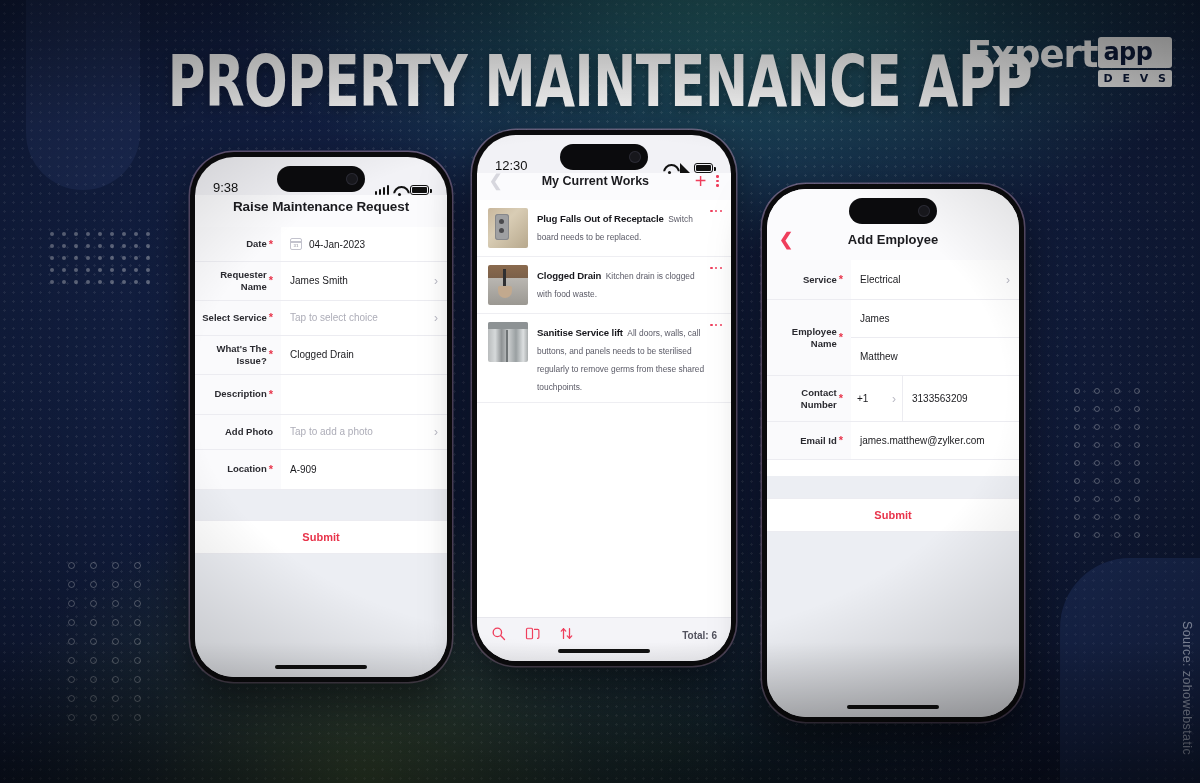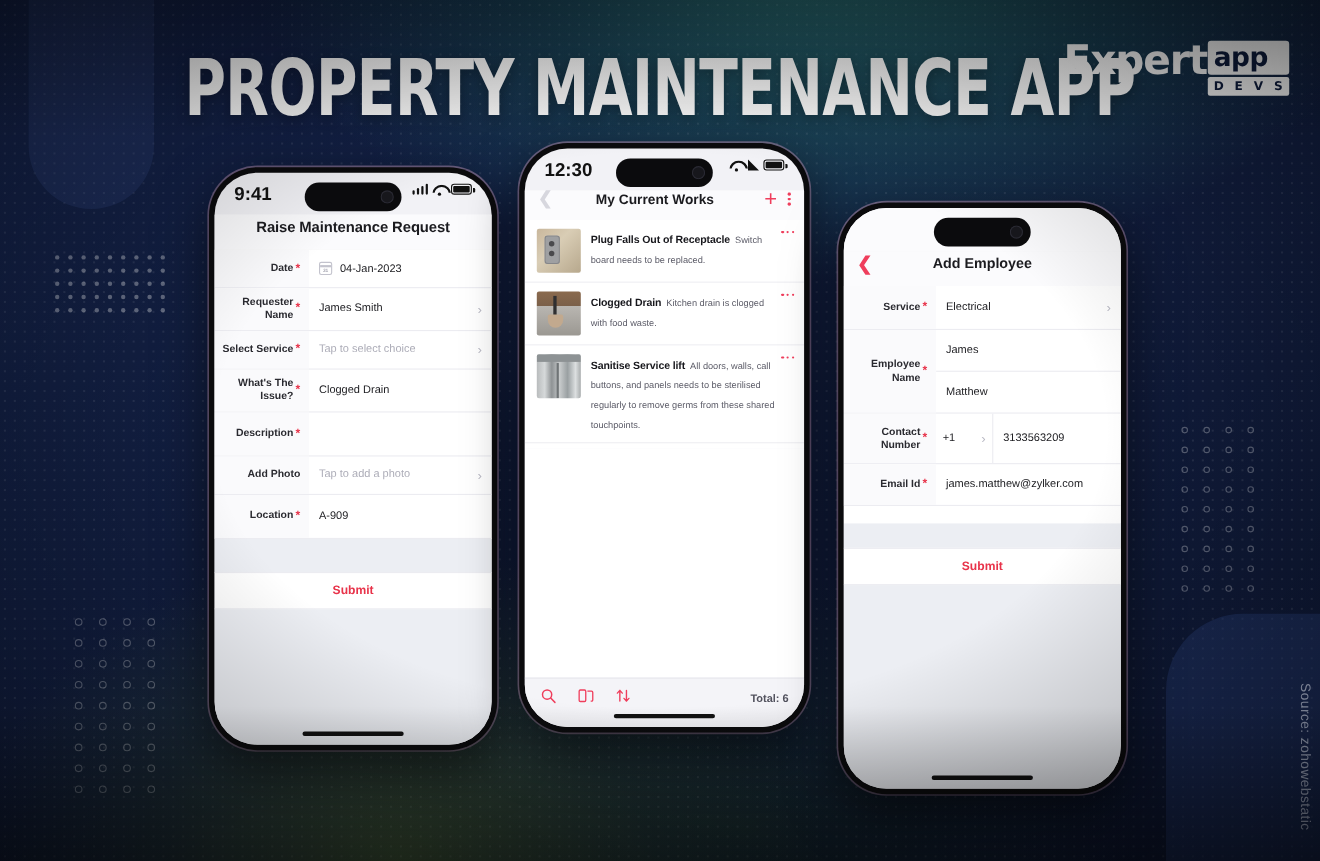--- a/index.html
+++ b/index.html
@@ -121,23 +121,23 @@
     position: absolute; bottom: 8px; left: 50%; transform: translateX(-50%);
     width: 92px; height: 4px; border-radius: 3px; background: #111;
   }
 
   #phone1 { left: 190px; top: 152px; width: 262px; height: 530px; }
   #phone2 { left: 472px; top: 130px; width: 264px; height: 536px; }
   #phone3 { left: 762px; top: 184px; width: 262px; height: 538px; }
 
   
   .statusbar {
-    position: relative; height: 38px; display: flex; align-items: flex-start;
+    position: relative; height: 38px; display: flex; align-items: flex-end;
     justify-content: space-between; padding: 10px 18px 0 18px;
-    font-size: 17px; font-weight: 700; color: #111; z-index: 9;
+    font-size: 13px; font-weight: 400; color: #111; z-index: 9;
   }
   .statusbar .icons { display: flex; align-items: center; gap: 4px; }
   .sig { display: flex; align-items: flex-end; gap: 1.5px; height: 10px; }
   .sig span { width: 2.5px; background: #111; border-radius: 1px; }
   .sig span:nth-child(1){height:4px;} .sig span:nth-child(2){height:6px;}
   .sig span:nth-child(3){height:8px;} .sig span:nth-child(4){height:10px;}
   .wifi { width: 13px; height: 10px; position: relative; }
   .wifi::before {
     content:""; position:absolute; left:0; top:1px; width:13px; height:13px;
     border: 2.2px solid #111; border-radius: 50%;
@@ -386,21 +386,21 @@
   </div>
 
   <div id="source">Source: zohowebstatic</div>
 
   <div class="phone" id="phone1">
     <div class="inner">
       <div class="notch"></div>
       <div class="scr">
 
         <div class="statusbar">
-          <span>9:41</span>
+          <span>9:38</span>
           <span class="icons">
             <span class="sig">
                 <span></span>
                 <span></span>
                 <span></span>
                 <span></span>
               </span>
             <span class="wifi"></span>
             <span class="batt"></span>
           </span>

